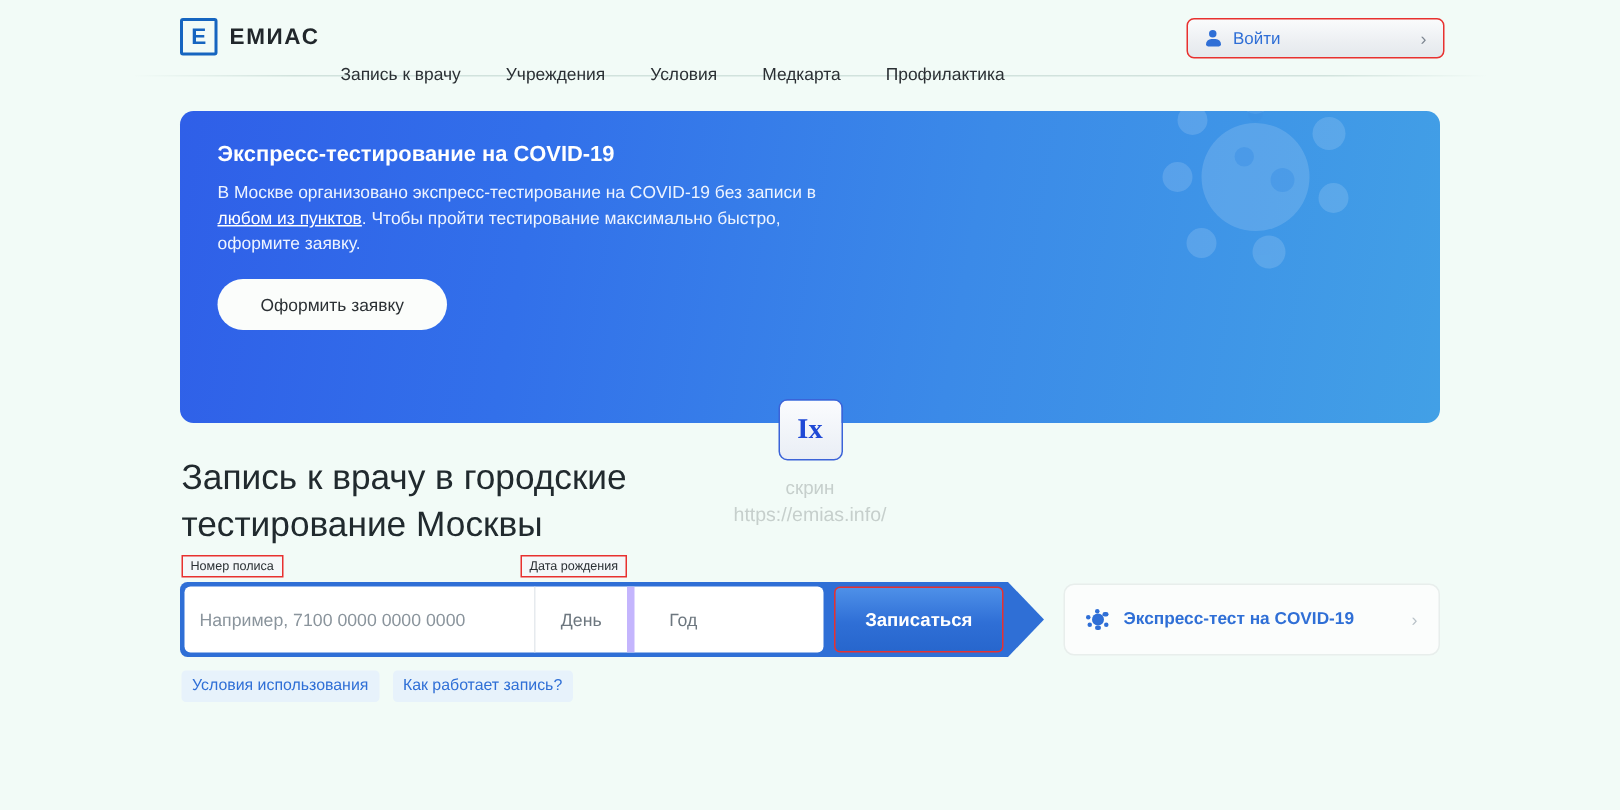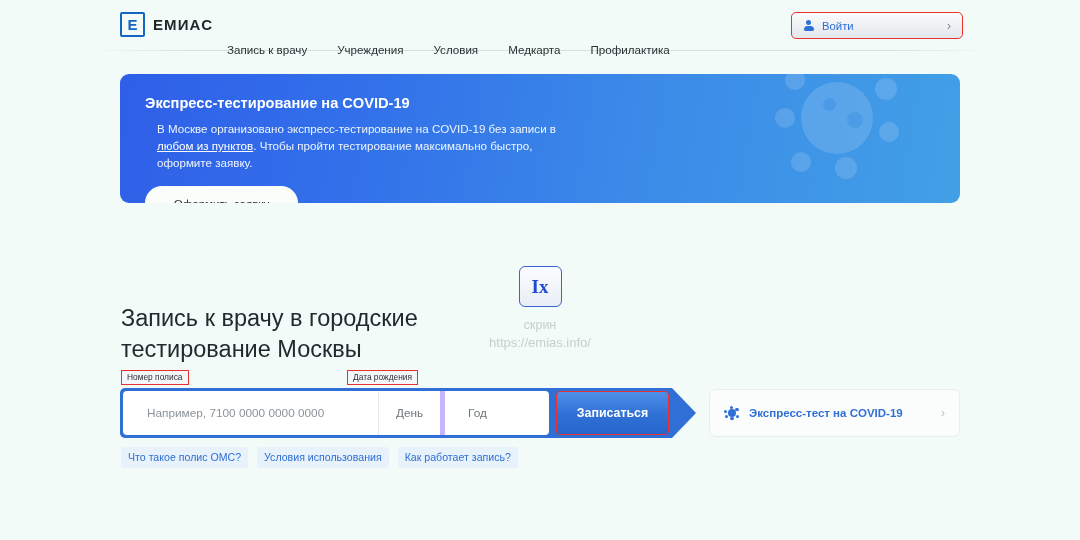--- a/index.html
+++ b/index.html
@@ -72,36 +72,36 @@
   .login-icon::after {
     content: ""; position: absolute; left: 0.5px; top: 6px;
     width: 10px; height: 5px; border-radius: 5px 5px 2px 2px; background: #2f6fd6;
   }
   .login-label { font-size: 11.3px; color: #2f6fd6; flex: 1; }
   .login-chev { font-size: 12px; color: #7d8691; line-height: 1; }
 
   
   .banner {
     position: absolute; left: 120px; top: 74px;
-    width: 840px; height: 129px;
+    width: 840px; height: 208px;
     border-radius: 9px;
     background: linear-gradient(100deg, #2f5fe8 0%, #3270ea 28%, #3b8ae8 62%, #42a0e6 100%);
     overflow: hidden;
   }
   .virus { position: absolute; opacity: .14; }
   .virus .core { position: absolute; border-radius: 50%; background: #ffffff; }
   .virus .spike { position: absolute; border-radius: 50%; background: #ffffff; }
   .virus .dot { position: absolute; border-radius: 50%; background: #3a7ce0; opacity: .55; }
 
   .banner-title {
     position: absolute; left: 25px; top: 21px;
     font-size: 14.6px; font-weight: bold; color: #fff;
   }
   .banner-text {
-    position: absolute; left: 37px; top: 46px;
+    position: absolute; left: 25px; top: 46px;
     width: 420px;
     font-size: 11.6px; line-height: 17px; color: #eef4ff;
   }
   .banner-text .lnk { color: #fff; text-decoration: underline; cursor: pointer; }
   .banner-btn {
     position: absolute; left: 25px; top: 112px;
     width: 153px; height: 34px;
     background: #fbfdfb; border-radius: 19px;
     display: flex; align-items: center; justify-content: center;
     font-size: 11.6px; color: #2b3034; cursor: pointer;
@@ -148,22 +148,22 @@
     border-bottom: 25px solid transparent;
     border-left: 24px solid #2f6fd6;
   }
   .fields {
     position: absolute; left: 3px; top: 3px;
     width: 426px; height: 44px;
     background: #fff; border-radius: 4px;
     display: flex; overflow: hidden;
   }
   .field-policy {
-    width: 256px; display: flex; align-items: center;
-    padding-left: 24px;
+    width: 234px; display: flex; align-items: center;
+    padding-left: 10px;
     font-size: 11.8px; color: #8a949c;
     border-right: 1px solid #e6eaee;
     cursor: text;
   }
   .field-day, .field-month, .field-year {
     display: flex; align-items: center; justify-content: center;
     font-size: 11.8px; color: #6d777f;
     border-right: 5px solid #c4b5fd;
     cursor: pointer;
   }
@@ -309,16 +309,15 @@
     <span class="sp" style="left:11.6px; top:9px;"></span>
     <span class="sp" style="left:6.2px; top:11.6px;"></span>
     <span class="sp" style="left:0.8px; top:9.6px;"></span>
     <span class="sp" style="left:0; top:4px;"></span>
   </span>
   <span class="covid-label">Экспресс-тест на COVID-19</span>
   <span class="covid-chev">›</span>
 </div>
 
 <div class="chips">
-  <span class="chip">Что такое полис ОМС?</span>
   <span class="chip">Условия использования</span>
   <span class="chip">Как работает запись?</span>
 </div>
 
 </body></html>

